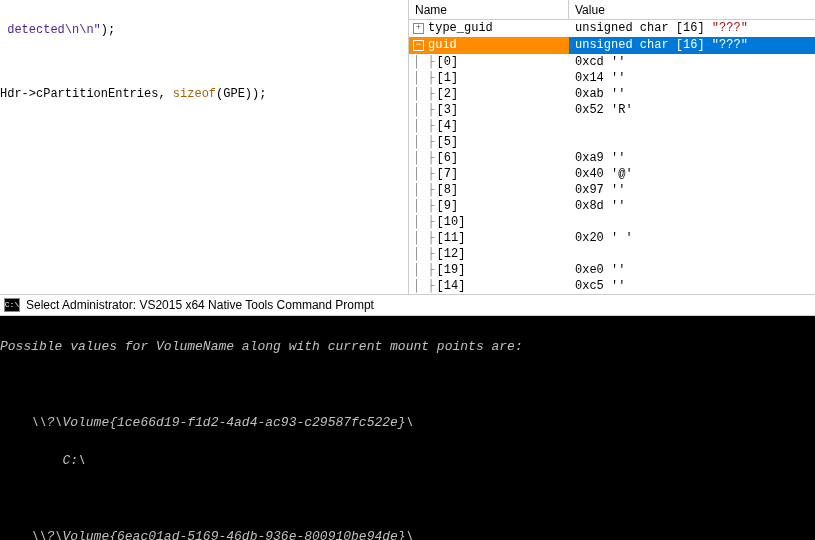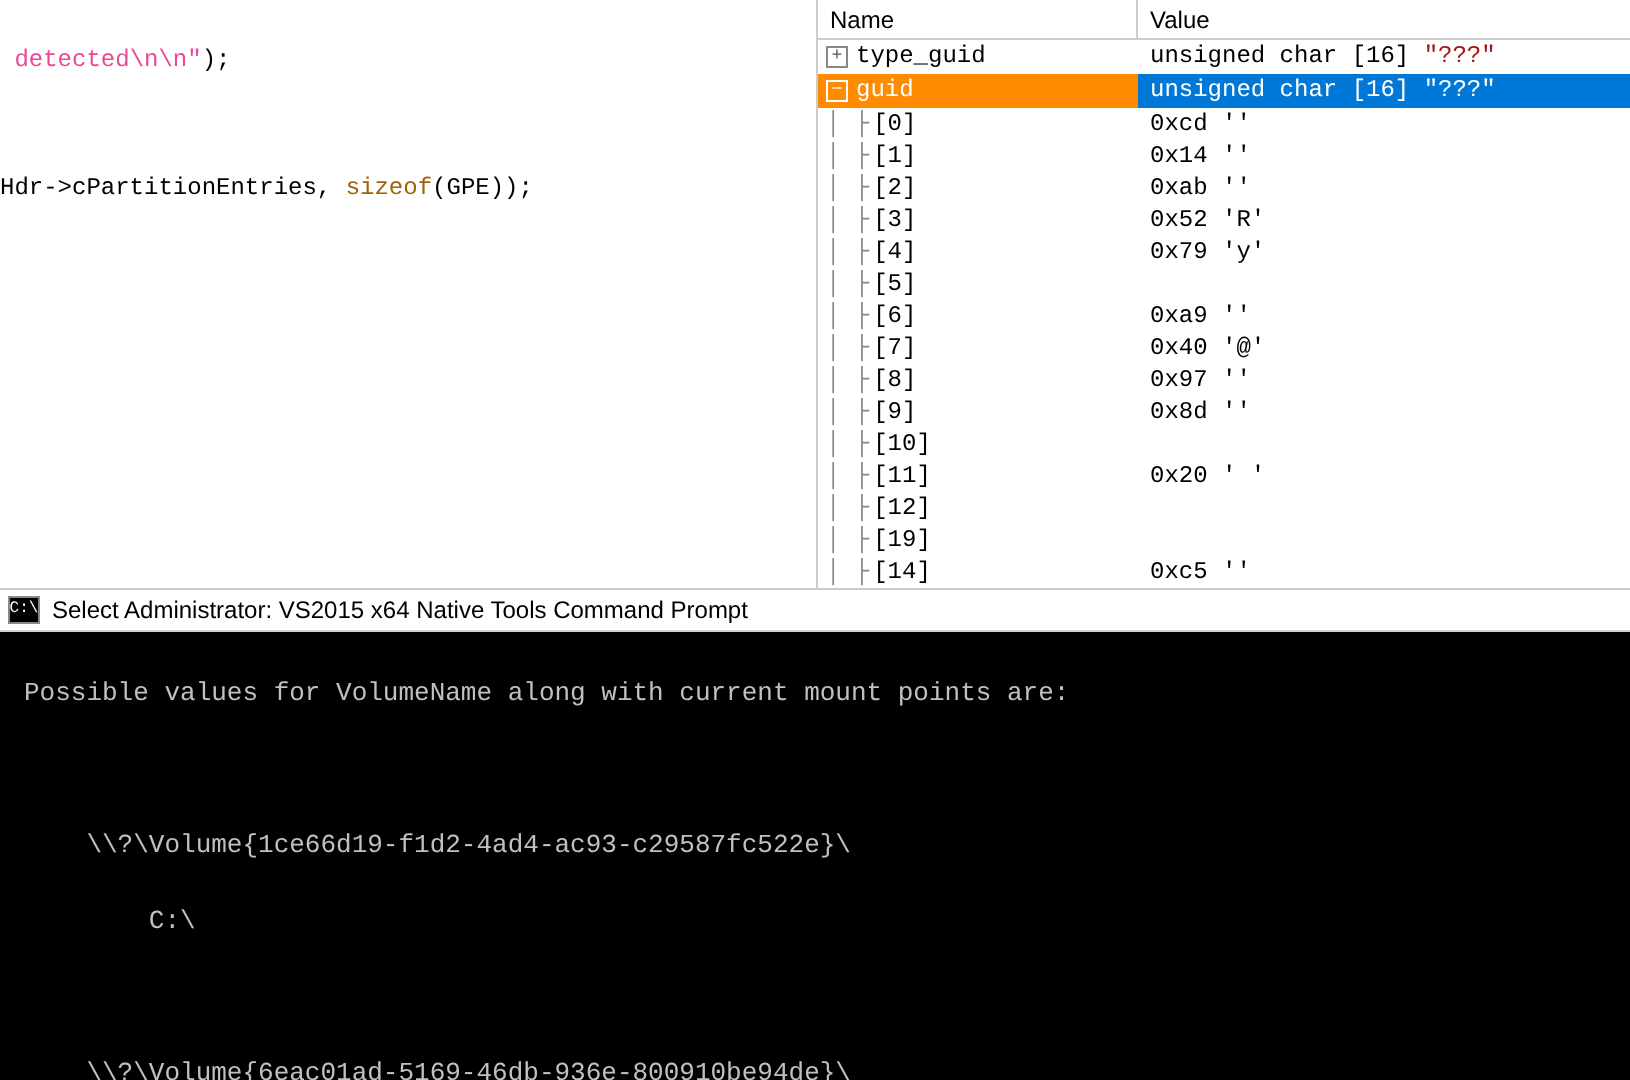--- a/index.html
+++ b/index.html
@@ -1,40 +1,40 @@
 <!DOCTYPE html>
 <html><head>
 <meta charset="utf-8">
 <style>
   * { margin: 0; padding: 0; box-sizing: border-box; }
   html, body { width: 815px; height: 540px; overflow: hidden; font-family: Consolas, 'Courier New', monospace; font-size: 12px; background: #fff; }
   .top { display: flex; height: 294px; }
   .code-pane { width: 408px; height: 294px; background: #fff; overflow: hidden; padding: 6px 0 0 0; line-height: 16px; white-space: pre; color: #000; }
   .code-line { padding-left: 0; }
-  .str { color: #ec4899; }
+  .str { color: #4c1d95; }
   .kw { color: #a16207; }
   .watch-pane { flex: 1; background: #fff; border-left: 1px solid #ccc; display: flex; flex-direction: column; }
   .watch-header { display: flex; border-bottom: 1px solid #ccc; height: 20px; font-family: 'Segoe UI', Tahoma, sans-serif; font-size: 12px; color: #000; }
   .col-name-h { width: 160px; padding-left: 6px; border-right: 1px solid #ccc; line-height: 20px; }
   .col-value-h { flex: 1; padding-left: 6px; line-height: 20px; }
   .watch-body { flex: 1; overflow: hidden; }
   .watch-row { display: flex; height: 16px; line-height: 16px; font-size: 12px; }
   .watch-row.toprow { height: 17px; line-height: 17px; }
   .w-name { width: 160px; padding-left: 4px; display: flex; align-items: center; border-right: 1px solid transparent; }
   .w-val { flex: 1; padding-left: 6px; }
   .exp-icon { display: inline-block; width: 11px; height: 11px; border: 1px solid #888; text-align: center; line-height: 9px; font-size: 9px; margin-right: 4px; color: #555; background: #fff; }
   .tree-lines { font-family: 'Courier New', monospace; color: #888; margin-right: 2px; }
   .row-selected .w-name { background: #ff8c00; color: #fff; }
   .row-selected .w-val { background: #0078d7; color: #fff; }
   .quoted { color: #a31515; }
   .row-selected .quoted { color: #fff; }
   .console-title { height: 22px; background: #fff; border-top: 1px solid #ccc; border-bottom: 1px solid #d0d0d0; display: flex; align-items: center; font-family: 'Segoe UI', Tahoma, sans-serif; font-size: 12px; padding-left: 4px; color: #000; }
   .cmd-icon { width: 16px; height: 14px; background: #000; color: #fff; font-size: 8px; font-family: 'Courier New', monospace; display: inline-flex; align-items: center; justify-content: center; margin-right: 6px; border: 1px solid #888; line-height: 8px; }
   .console-body { height: 224px; background: #000; color: #c0c0c0; font-family: Consolas, 'Courier New', monospace; font-size: 13px; line-height: 19px; white-space: pre; padding-top: 2px; overflow: hidden; }
-  .cline { padding-left: 12px; }
+  .cline { padding-left: 0; font-style: italic; }
 </style>
 </head>
 <body>
 
 <div class="top">
   <div class="code-pane">
 <div class="code-line"><span class="str"> detected</span><span class="str">\n\n"</span><span>);</span></div>
 <div class="code-line">&nbsp;</div>
 <div class="code-line"><span>Hdr-&gt;cPartitionEntries, </span><span class="kw">sizeof</span><span>(GPE));</span></div>
 <div class="code-line">&nbsp;</div>
@@ -100,21 +100,20 @@
               <span class="tree-lines">│ ├ </span>
               <span>[3]</span>
             </div>
             <div class="w-val">0x52 'R'</div>
           </div>
           <div class="watch-row">
             <div class="w-name">
               <span class="tree-lines">│ ├ </span>
               <span>[4]</span>
             </div>
-            <div class="w-val">0x79 'y'</div>
           </div>
           <div class="watch-row">
             <div class="w-name">
               <span class="tree-lines">│ ├ </span>
               <span>[5]</span>
             </div>
           </div>
           <div class="watch-row">
             <div class="w-name">
               <span class="tree-lines">│ ├ </span>
@@ -160,20 +159,21 @@
             <div class="w-name">
               <span class="tree-lines">│ ├ </span>
               <span>[12]</span>
             </div>
           </div>
           <div class="watch-row">
             <div class="w-name">
               <span class="tree-lines">│ ├ </span>
               <span>[19]</span>
             </div>
+            <div class="w-val">0xe0 ''</div>
           </div>
           <div class="watch-row">
             <div class="w-name">
               <span class="tree-lines">│ ├ </span>
               <span>[14]</span>
             </div>
             <div class="w-val">0xc5 ''</div>
           </div>
         </div>
     </div>

